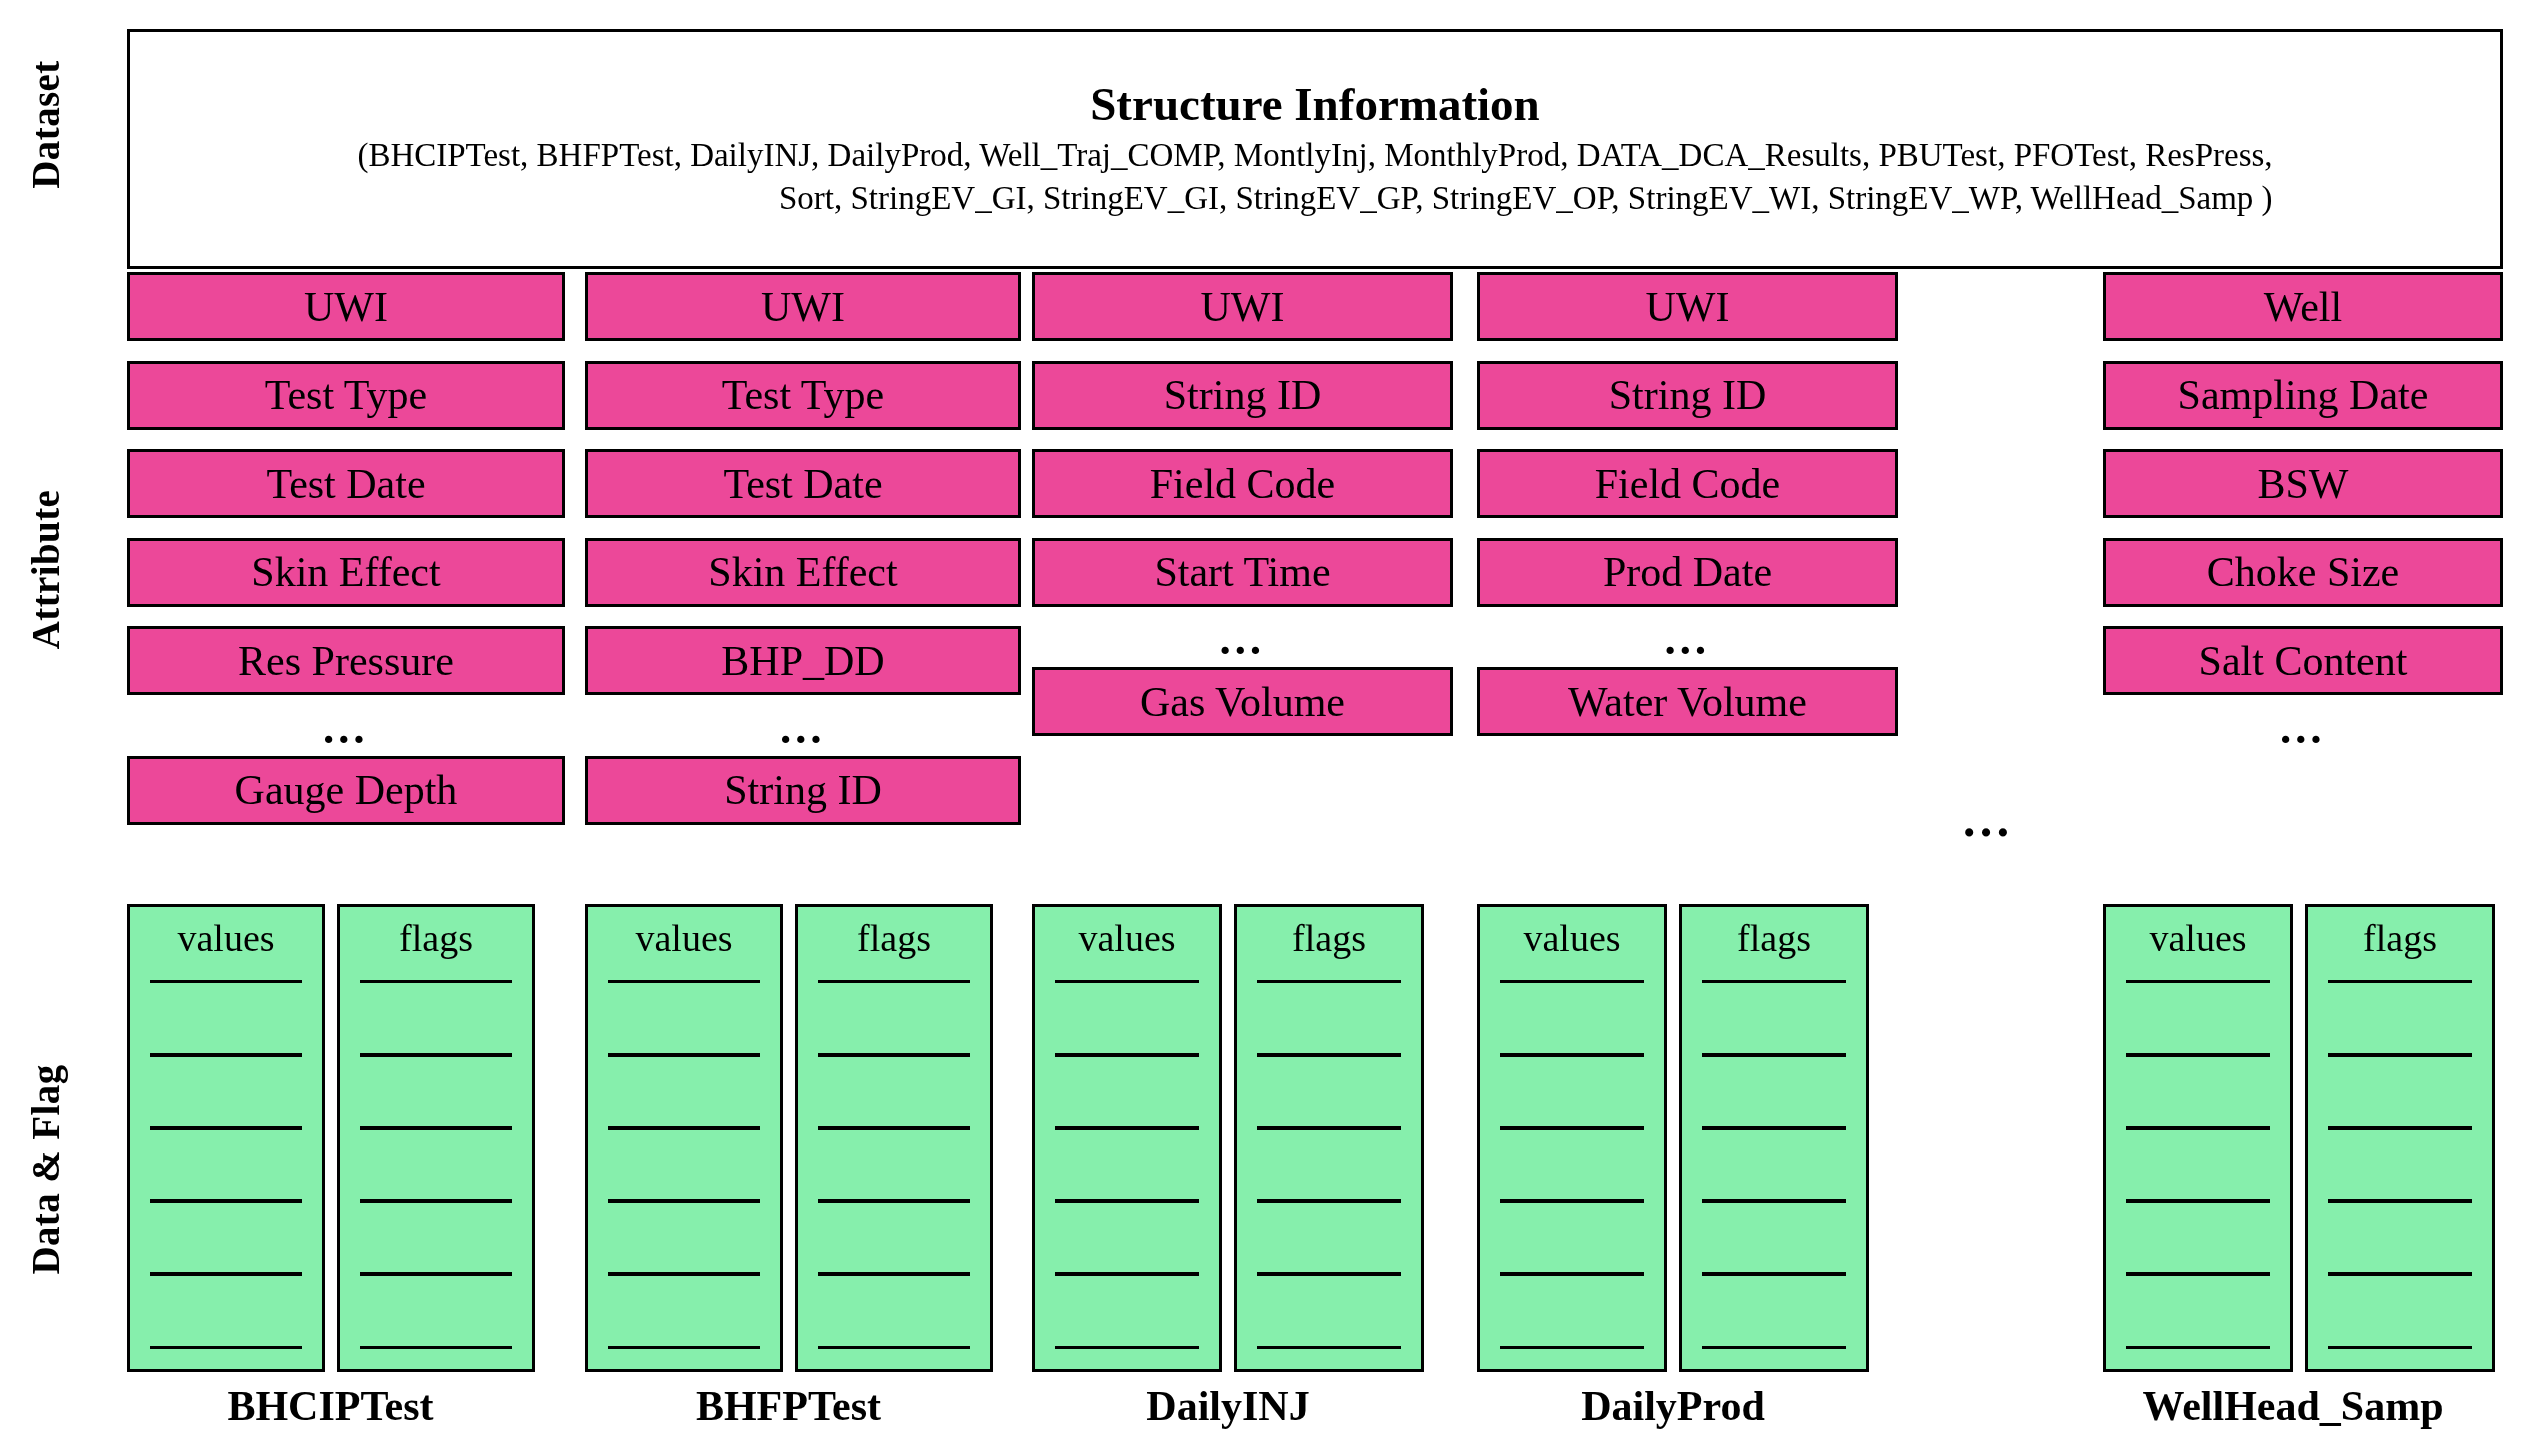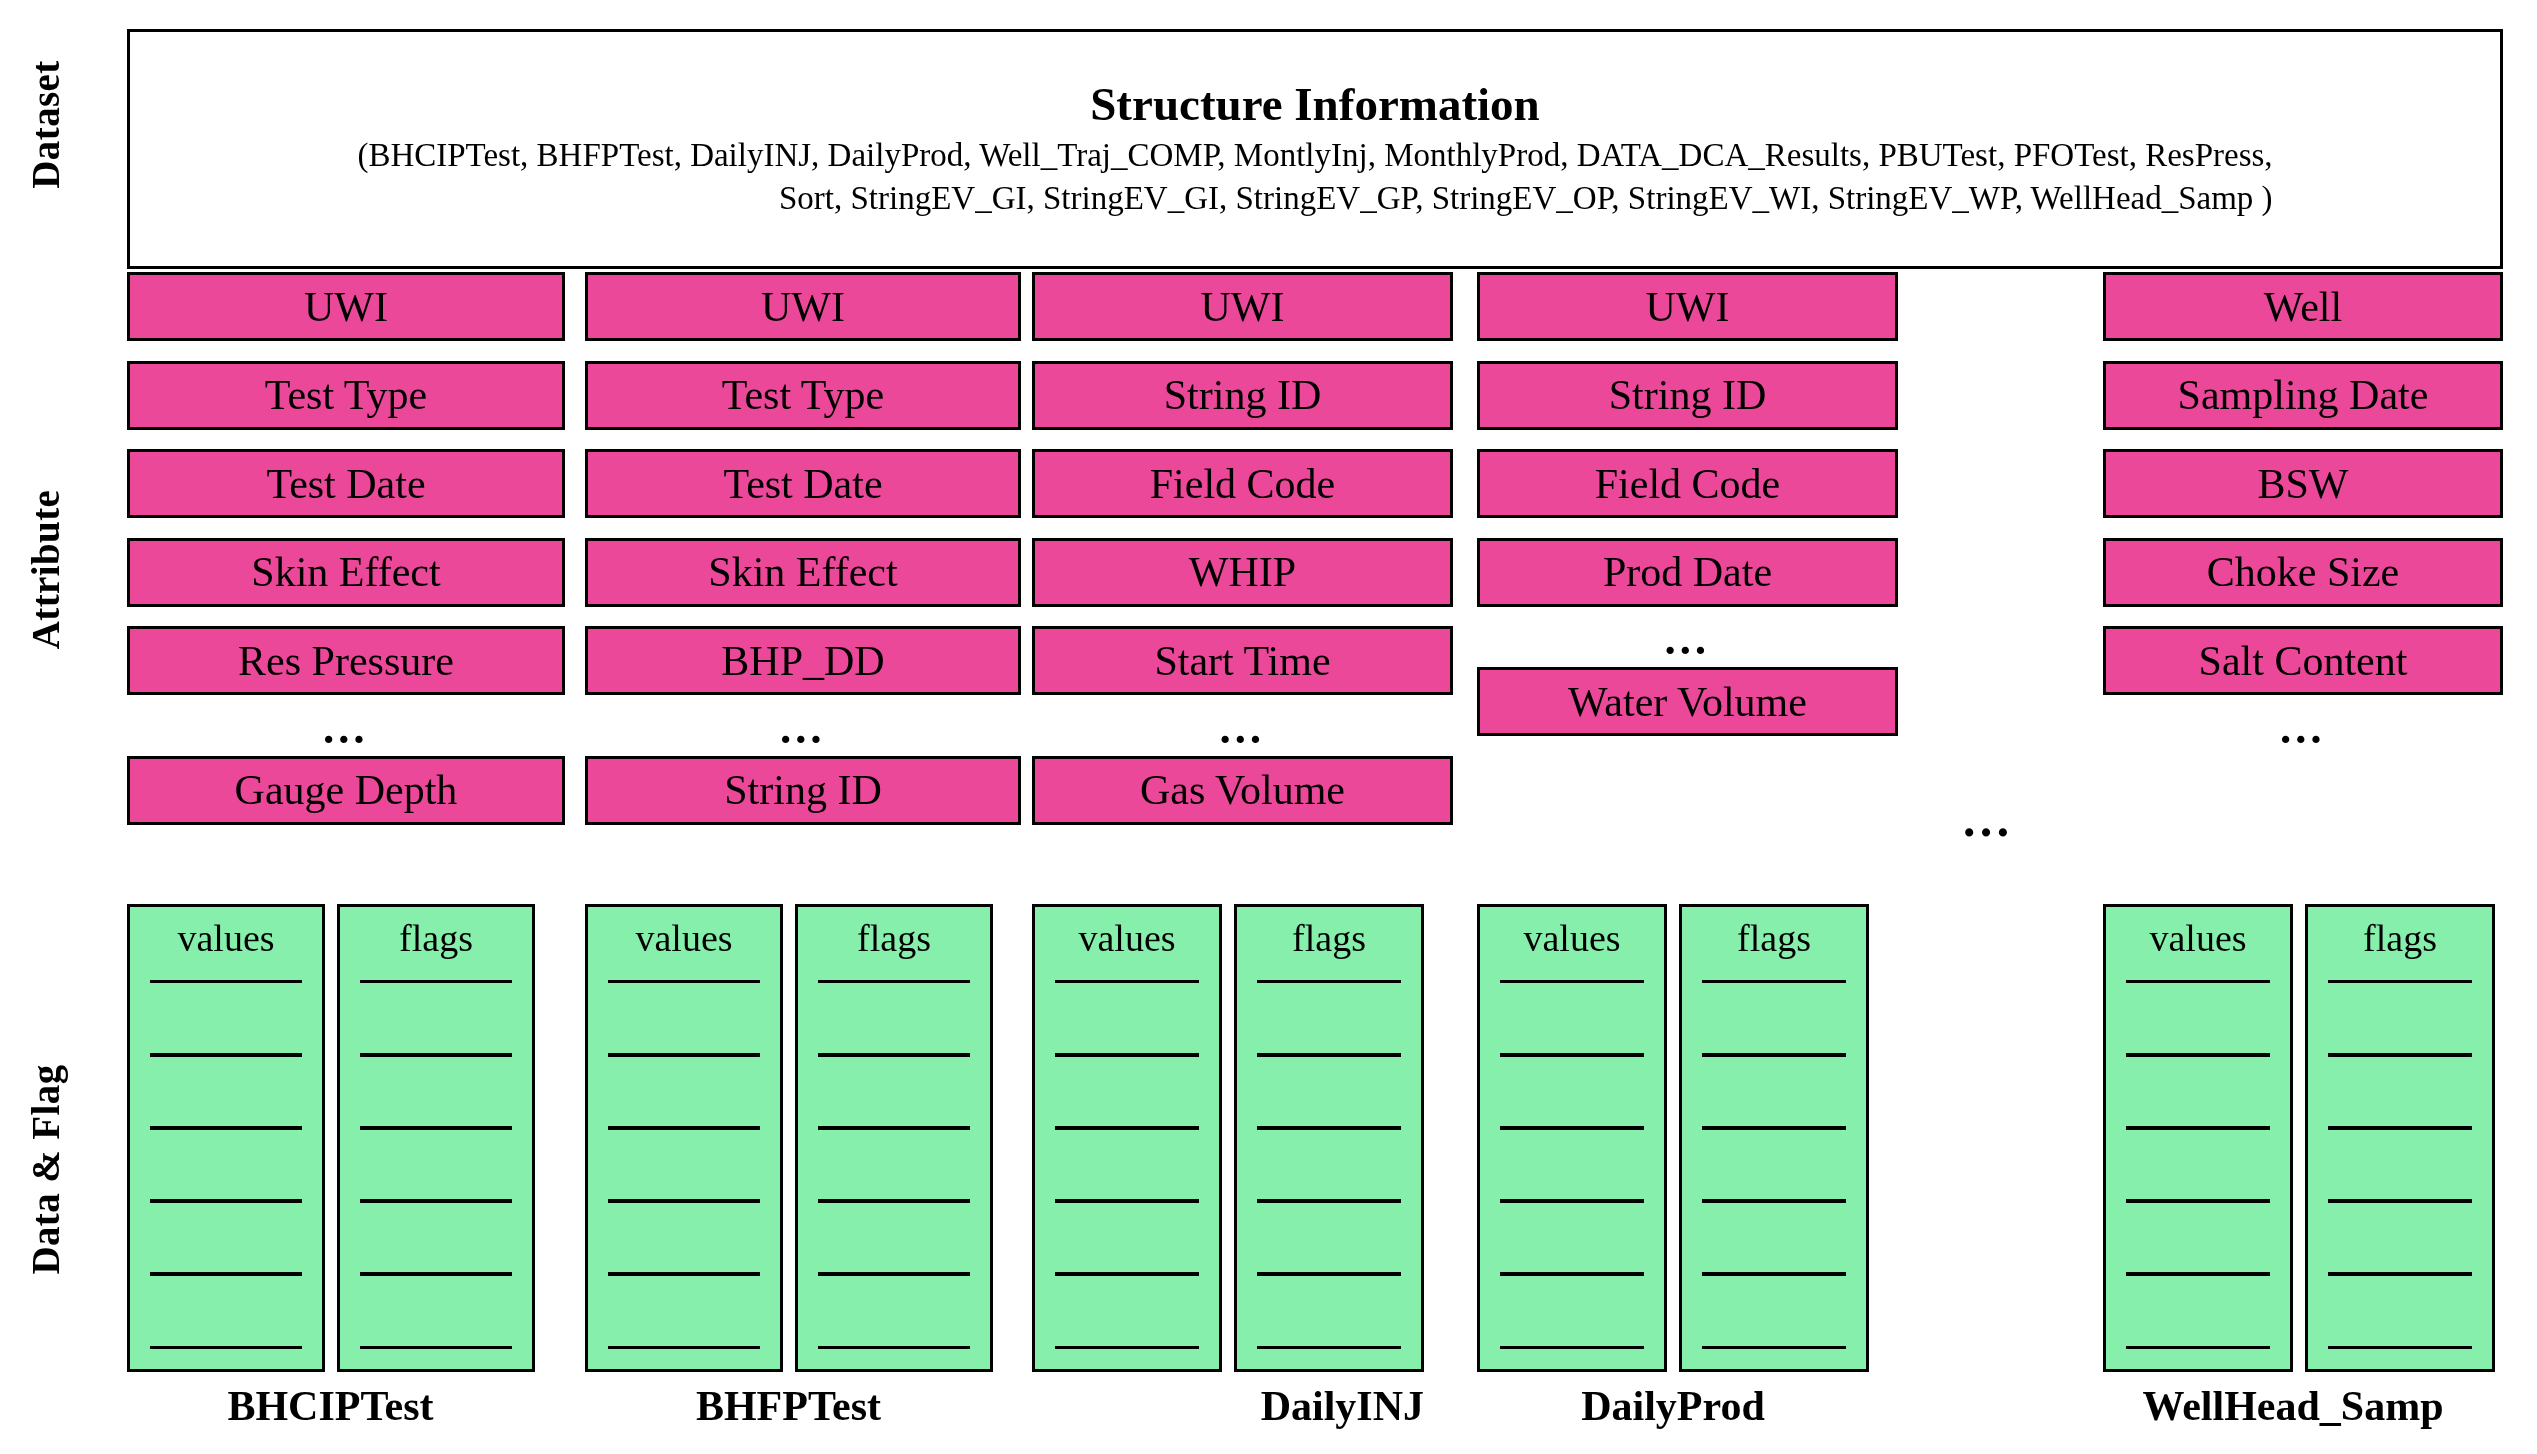--- a/index.html
+++ b/index.html
@@ -192,21 +192,20 @@
   <div class="attr-box">Skin Effect</div>
   <div class="attr-box">BHP_DD</div>
   <div class="attr-ellipsis">…</div>
   <div class="attr-box">String ID</div>
 </div>
 
 <div class="attr-col" id="attr-col-2" style="left:1032px;width:421px;">
   <div class="attr-box">UWI</div>
   <div class="attr-box">String ID</div>
   <div class="attr-box">Field Code</div>
-  <div class="attr-box">WHIP</div>
   <div class="attr-box">Start Time</div>
   <div class="attr-ellipsis">…</div>
   <div class="attr-box">Gas Volume</div>
 </div>
 
 <div class="attr-col" id="attr-col-3" style="left:1477px;width:421px;">
   <div class="attr-box">UWI</div>
   <div class="attr-box">String ID</div>
   <div class="attr-box">Field Code</div>
   <div class="attr-box">Prod Date</div>
@@ -345,16 +344,16 @@
       <div class="df-line"></div>
       <div class="df-line"></div>
       <div class="df-line"></div>
       <div class="df-line"></div>
     </div>
   </div>
 </div>
 
 <div class="df-caption" style="left:127px;width:407px;">BHCIPTest</div>
 <div class="df-caption" style="left:585px;width:407px;">BHFPTest</div>
-<div class="df-caption" style="left:1032px;width:392px;text-align:right;">DailyINJ</div>
+<div class="df-caption" style="left:1032px;width:392px;">DailyINJ</div>
 <div class="df-caption" style="left:1477px;width:392px;">DailyProd</div>
 <div class="df-caption" style="left:2082px;width:422px;">WellHead_Samp</div>
 
 
 </body></html>

